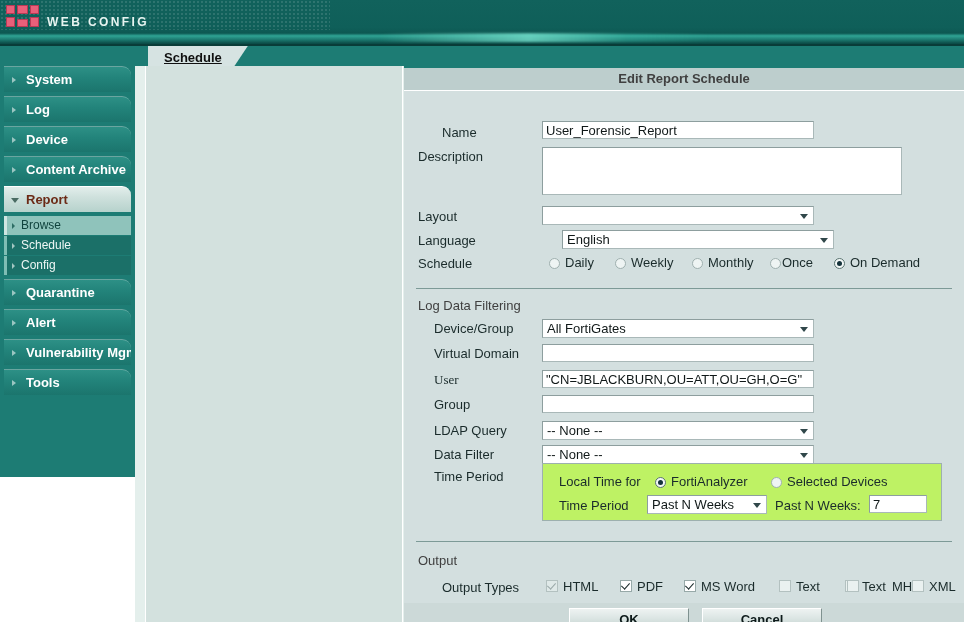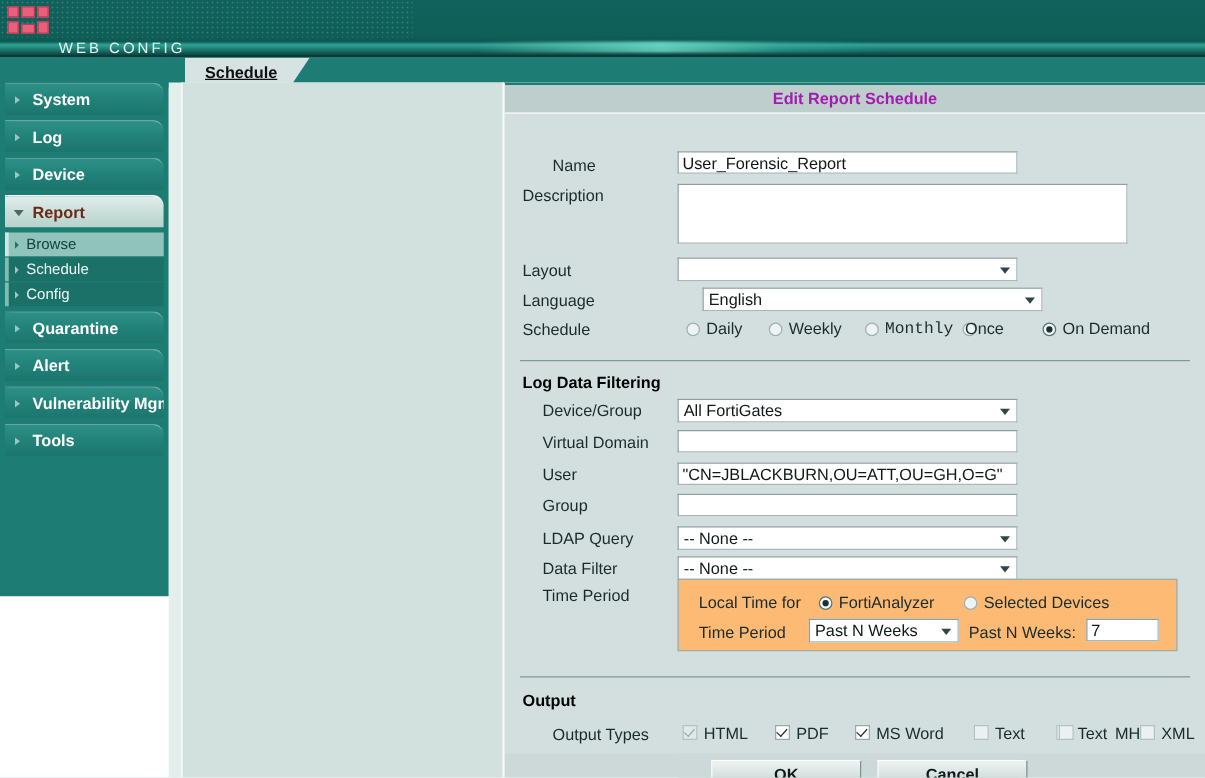--- a/index.html
+++ b/index.html
@@ -78,24 +78,24 @@
     text-shadow: 0 1px 2px rgba(0,0,0,0.55);
     white-space: nowrap;
   }
   .logo-text .model {
     font-size: 23px;
     font-weight: bold;
     letter-spacing: 0px;
   }
   .webconfig {
     position: absolute;
-    left: 47px; top: 31px;
+    left: 47px; top: 15px;
     color: #e7f4f1;
     font-size: 12px;
-    font-weight: normal;
+    font-weight: bold;
     letter-spacing: 2.4px;
   }
 
   
   .tabstrip {
     position: absolute;
     left: 0; top: 46px;
     width: 964px; height: 24px;
     background: #1d7c74;
   }
@@ -214,21 +214,21 @@
     left: 404px; top: 66px;
     width: 560px; height: 556px;
     background: #d3dfdf;
     border-top: 2px solid #1d7c74;
     box-sizing: border-box;
   }
   .panel-title {
     height: 22px;
     line-height: 22px;
     background: #bdcecd;
-    color: #a21caf;
+    color: #404040;
     font-size: 13px;
     font-weight: bold;
     text-align: center;
     border-bottom: 1px solid #ffffff;
   }
   .panel-body {
     position: relative;
     height: 534px;
     padding: 0;
   }
@@ -238,24 +238,23 @@
     font-size: 13px;
     white-space: nowrap;
   }
   .sep {
     position: absolute;
     height: 1px;
     background: #7d9a97;
   }
   .sec-hdr {
     position: absolute;
-    color: #000000;
-    font-size: 13px;
-    white-space: nowrap;
-    font-weight: bold;
+    color: #404040;
+    font-size: 13px;
+    white-space: nowrap;
   }
 
   input.txt {
     position: absolute;
     height: 18px;
     background: #ffffff;
     border: 1px solid #a9b8b8;
     border-top-color: #8d9e9e;
     border-left-color: #8d9e9e;
     font-family: "Liberation Sans", sans-serif;
@@ -361,21 +360,21 @@
     position: absolute;
     color: #1a2b2b;
     font-size: 13px;
     white-space: nowrap;
   }
 
   
   .groupbox {
     position: absolute;
     border: 1px solid #9db0ae;
-    background: #fdba74;
+    background: #bef264;
     box-sizing: border-box;
   }
 
   
   .btn {
     position: absolute;
     height: 21px;
     background: linear-gradient(180deg, #eef3f2 0%, #dbe5e3 50%, #c4d2cf 100%);
     border: 1px solid #7f9290;
     border-top-color: #ffffff;
@@ -421,20 +420,23 @@
   <div class="sidebar">
     <div class="nav-item">
       <span>System</span>
     </div>
     <div class="nav-item">
       <span>Log</span>
     </div>
     <div class="nav-item">
       <span>Device</span>
     </div>
+    <div class="nav-item">
+      <span>Content Archive</span>
+    </div>
     <div class="nav-item active">
       <span>Report</span>
     </div>
     <div class="subnav">
       <div class="sub-item selected">
         <span>Browse</span>
       </div>
       <div class="sub-item">
         <span>Schedule</span>
       </div>
@@ -479,40 +481,40 @@
         <span>English</span>
         <span class="arrow"></span>
       </div>
 
       <div class="lbl" style="left:14px; top:165px;">Schedule</div>
       <span class="radio" style="left:145px; top:167px;"></span>
       <span class="opt-lbl" style="left:161px; top:164px;">Daily</span>
       <span class="radio" style="left:211px; top:167px;"></span>
       <span class="opt-lbl" style="left:227px; top:164px;">Weekly</span>
       <span class="radio" style="left:288px; top:167px;"></span>
-      <span class="opt-lbl" style="left:304px; top:164px;font-family:Liberation Mono, monospace;">Monthly</span>
+      <span class="opt-lbl" style="left:304px; top:164px;">Monthly</span>
       <span class="radio" style="left:366px; top:167px;"></span>
-      <span class="opt-lbl" style="left:368px; top:164px;">Once</span>
+      <span class="opt-lbl" style="left:378px; top:164px;">Once</span>
       <span class="radio on" style="left:430px; top:167px;"></span>
       <span class="opt-lbl" style="left:446px; top:164px;">On Demand</span>
 
       <div class="sep" style="left:12px; top:197px; width:536px;"></div>
 
       <div class="sec-hdr" style="left:14px; top:207px;">Log Data Filtering</div>
 
       <div class="lbl" style="left:30px; top:230px;">Device/Group</div>
       <div class="sel" style="left:138px; top:228px; width:272px;">
         <span>All FortiGates</span>
         <span class="arrow"></span>
       </div>
 
       <div class="lbl" style="left:30px; top:255px;">Virtual Domain</div>
       <input class="txt" style="left: 138px; top: 253px; width: 272px;" value="">
 
-      <div class="lbl" style="left:30px; top:281px;">User</div>
+      <div class="lbl" style="left:30px; top:281px;font-family:Liberation Serif, serif;">User</div>
       <input class="txt" style="left: 138px; top: 279px; width: 272px;" value="&quot;CN=JBLACKBURN,OU=ATT,OU=GH,O=G&quot;">
 
       <div class="lbl" style="left:30px; top:306px;">Group</div>
       <input class="txt" style="left: 138px; top: 304px; width: 272px;" value="">
 
       <div class="lbl" style="left:30px; top:332px;">LDAP Query</div>
       <div class="sel" style="left:138px; top:330px; width:272px;">
         <span>-- None --</span>
         <span class="arrow"></span>
       </div>

